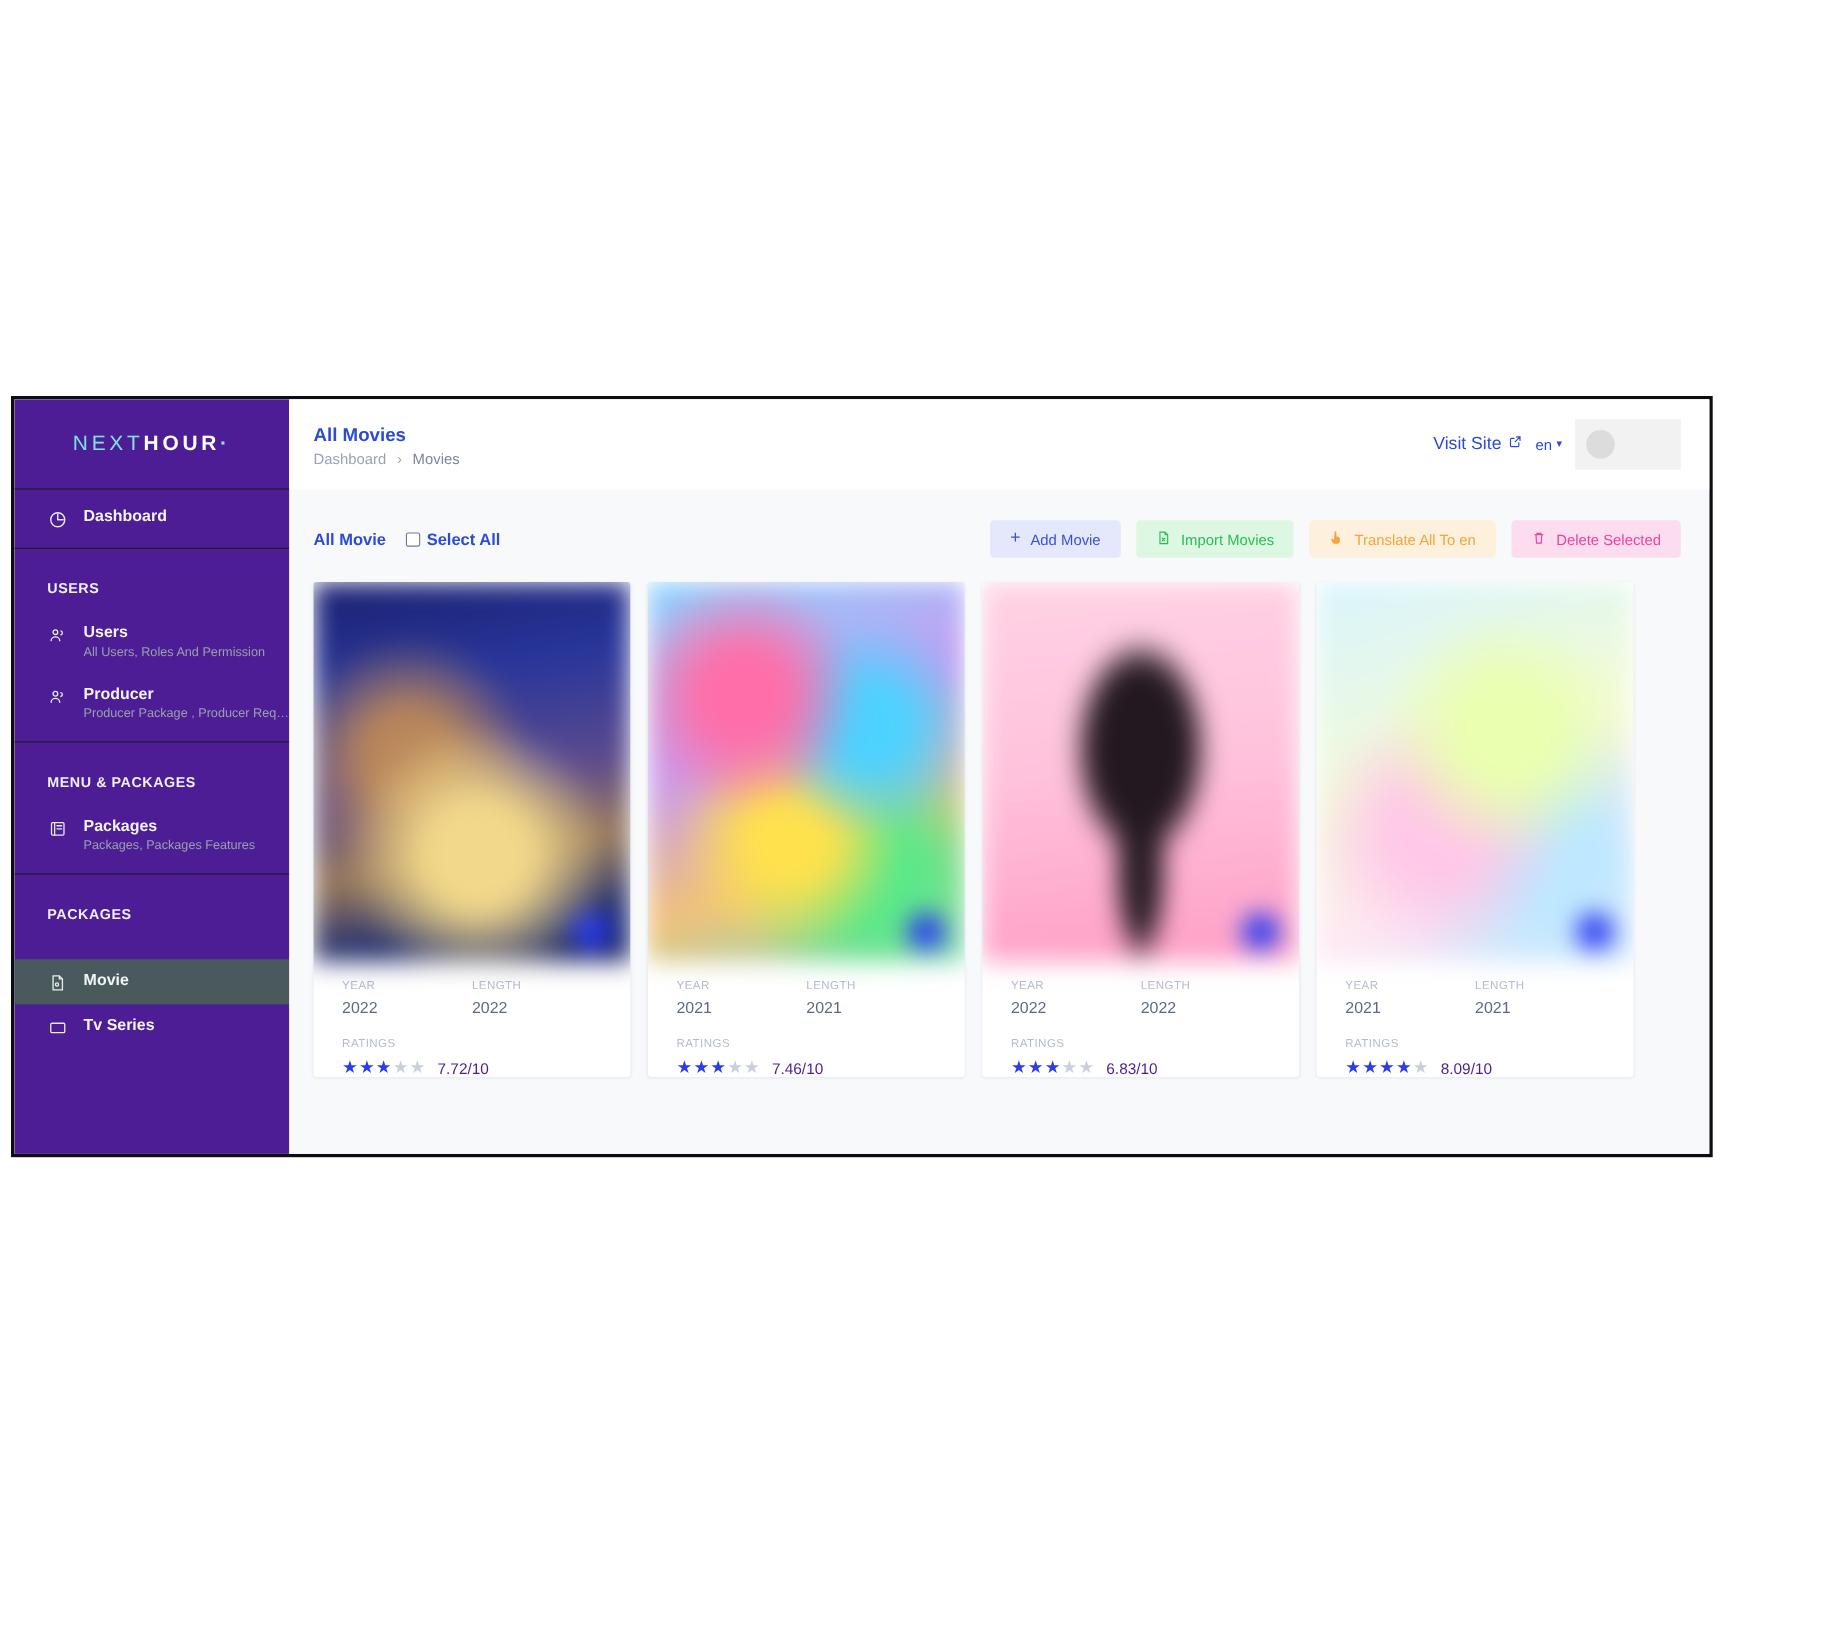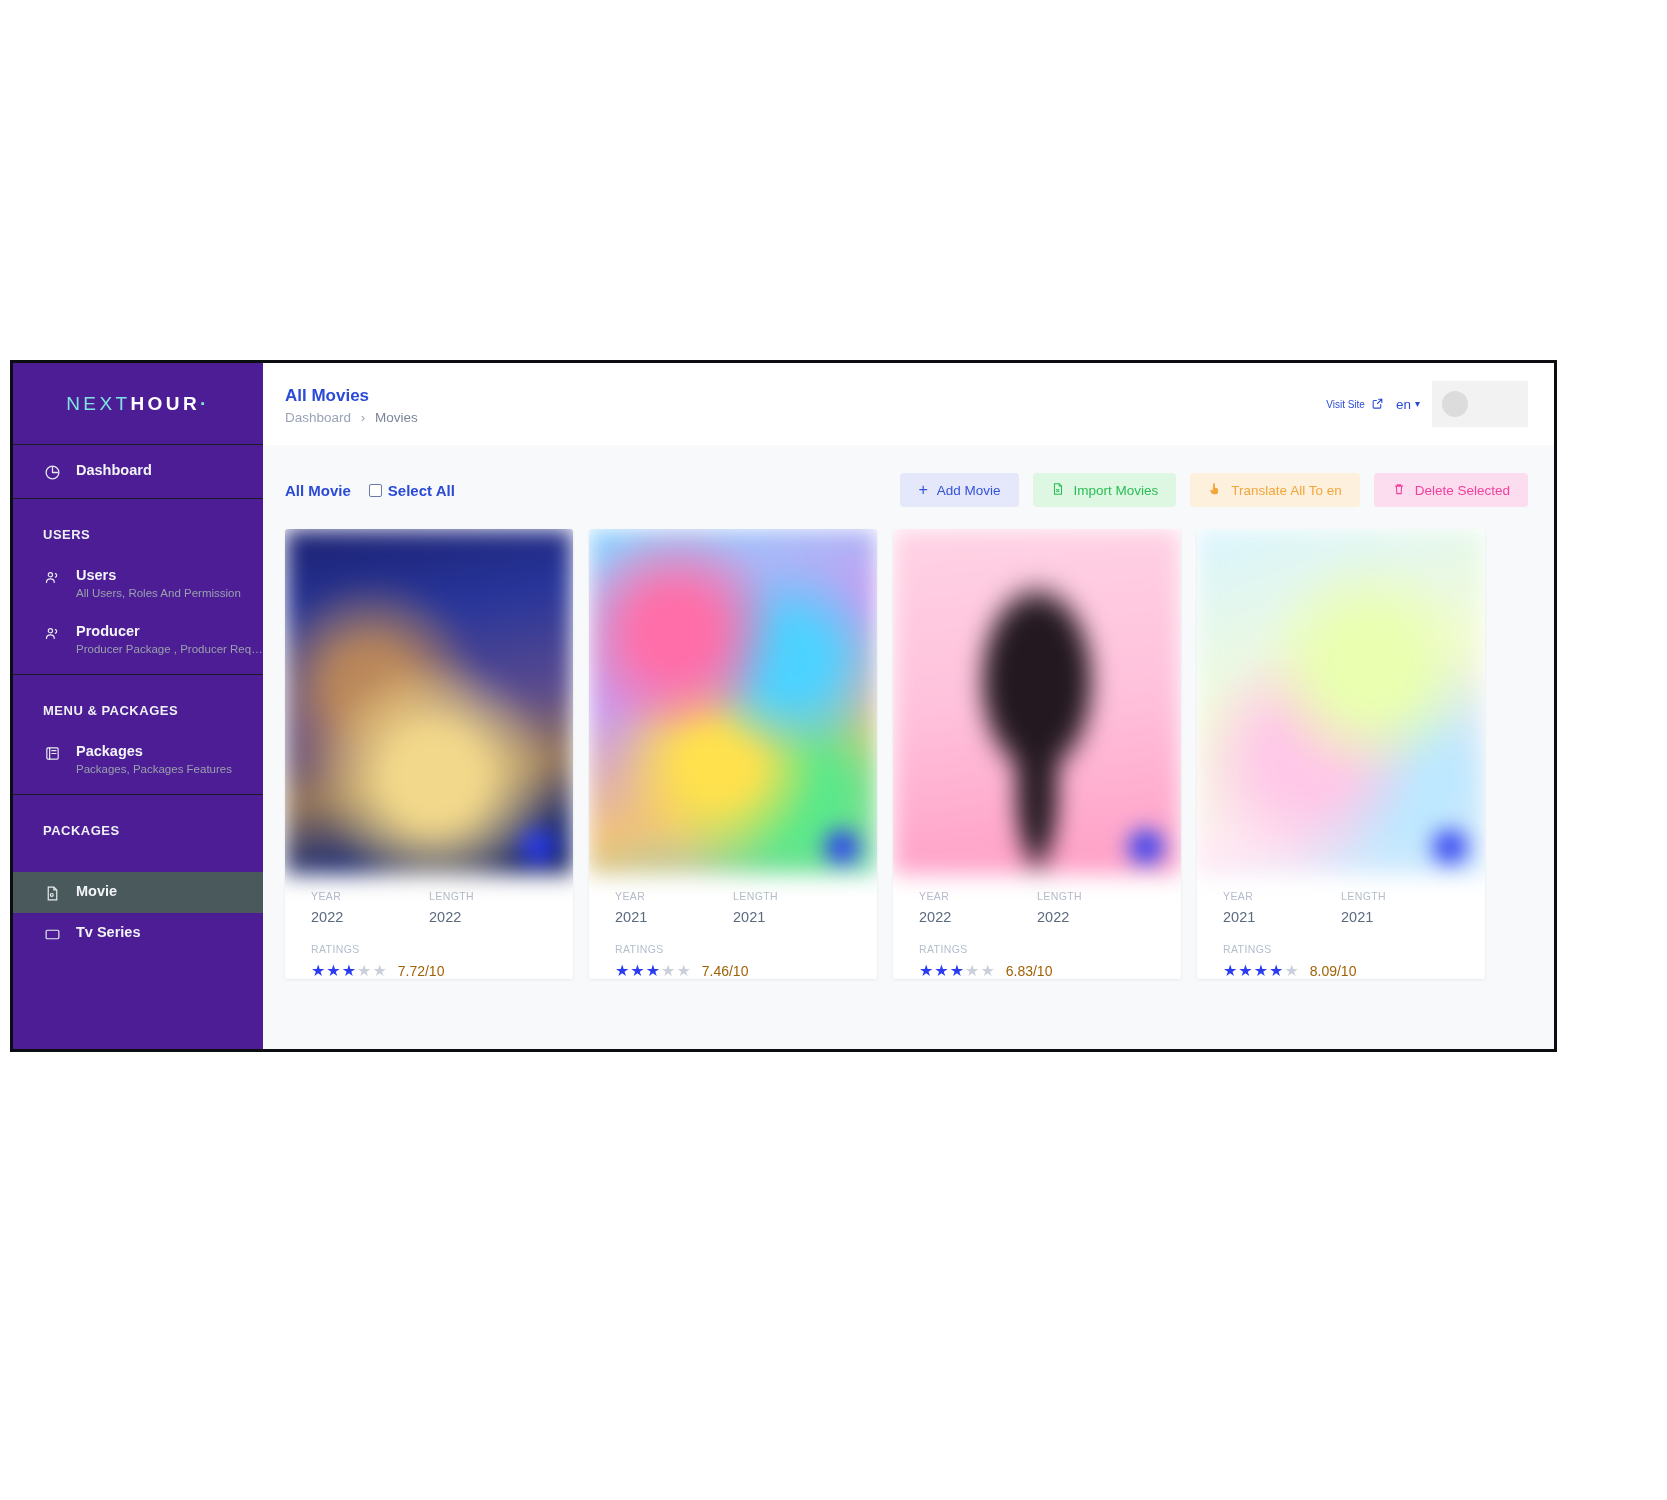--- a/index.html
+++ b/index.html
@@ -84,21 +84,21 @@
   }
   #page-title { font-size: 17px; font-weight: 700; color: #2b4ad6; line-height: 23px; }
   #breadcrumb { font-size: 13.5px; color: #8a93a5; margin-top: 3px; }
   #breadcrumb .crumb-link { color: #9aa3b4; }
   #breadcrumb .crumb-sep { margin: 0 6px; color: #9aa3b4; }
   #breadcrumb .crumb-cur { color: #7c8698; }
 
   .topbar-right { display: flex; align-items: center; gap: 12px; }
   .visit-site {
     display: flex; align-items: center; gap: 6px;
-    font-size: 10px; color: #2b4ad6; cursor: pointer; white-space: nowrap;
+    font-size: 16px; color: #2b4ad6; cursor: pointer; white-space: nowrap;
   }
   .visit-site svg { width: 13px; height: 13px; }
   .lang-select {
     display: flex; align-items: center; gap: 4px;
     font-size: 13.5px; color: #2b4ad6; cursor: pointer;
   }
   .chev { font-size: 10px; line-height: 1; }
   .avatar-box {
     width: 96px; height: 46px;
     background: #f2f2f2;
@@ -196,21 +196,21 @@
   }
   .meta-val { font-size: 14.5px; color: #5c6a80; margin-top: 7px; }
   .ratings-label {
     font-size: 10.5px; letter-spacing: 0.4px;
     color: #b4bccb; text-transform: uppercase; margin-top: 18px;
   }
   .stars-row { display: flex; align-items: center; gap: 11px; margin-top: 8px; }
   .stars { display: flex; gap: 1px; }
   .star { font-size: 16px; line-height: 16px; color: #c9cfdb; }
   .star.on { color: #2b3bf0; }
-  .rating-val { font-size: 14px; color: #a16207; }
+  .rating-val { font-size: 14px; color: #4c1d95; }
 </style>
 </head>
 <body>
 
 <div id="app-window">
 
   <div id="sidebar">
 
     <div class="brand">
       <div class="brand-text">

